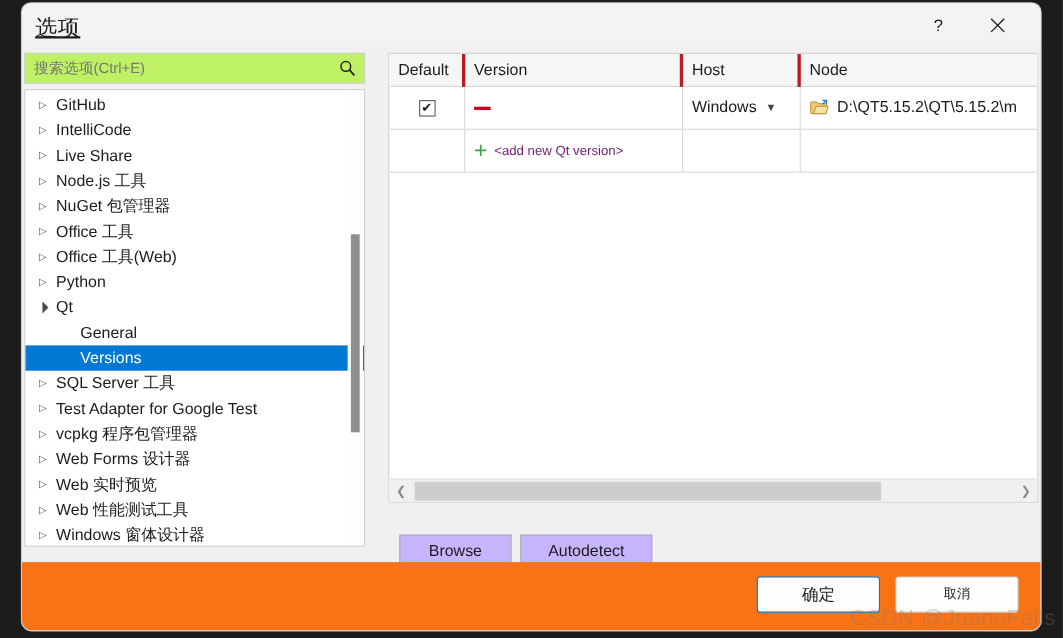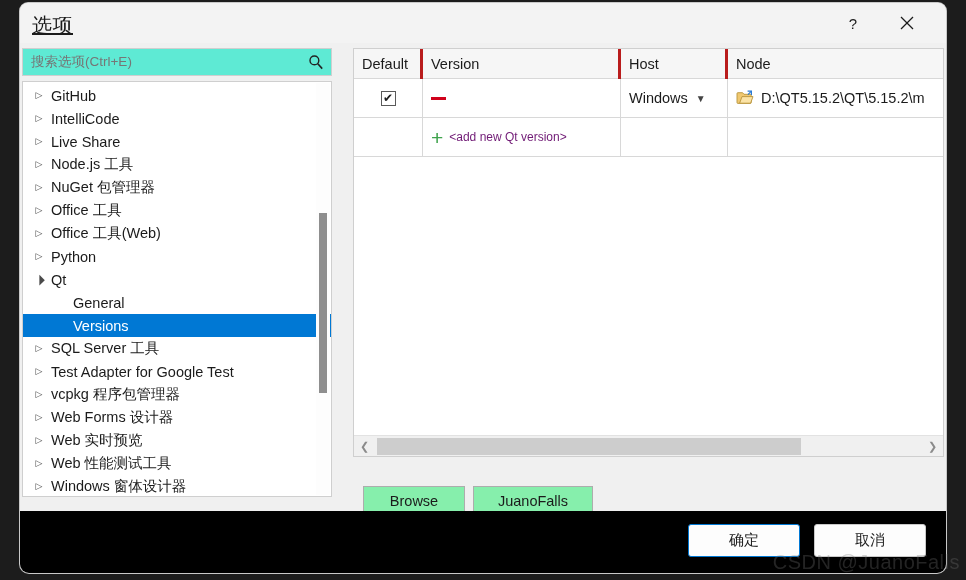--- a/index.html
+++ b/index.html
@@ -46,21 +46,21 @@
     cursor: default;
   }
   .tb-btn.help  { right: 70px; font-size: 15px; }
   .tb-btn.close { right: 16px; }
   .tb-btn.close svg { display: block; }
 
   
   .searchbox {
     position: absolute; left: 2px; top: 45px;
     width: 310px; height: 28px;
-    background: #5eead4;
+    background: #bef264;
     border: 1px solid #cfcfcf;
     display: flex; align-items: center;
   }
   .search-ph {
     font-size: 13.5px; color: #767676;
     margin-left: 8px; flex: 1;
     white-space: nowrap; overflow: hidden;
   }
   .search-icon { margin-right: 7px; color: #333; display: flex; }
 
@@ -196,53 +196,53 @@
   .register-row {
     position: absolute; left: 333px; top: 462px;
     width: 612px; height: 32px;
     display: flex; align-items: center;
   }
   .register-label {
     font-size: 14.5px; color: #1b1b1b; white-space: nowrap;
   }
   .btn {
     height: 31px;
-    background: #86efac;
+    background: #c4b5fd;
     border: 1px solid #adadad;
     font-size: 14.5px; color: #1b1b1b;
     display: flex; align-items: center; justify-content: center;
     cursor: default;
     font-family: "Liberation Sans", sans-serif;
     margin-top: 40px;
   }
   .btn-browse { width: 102px; margin-left: 10px; }
   .btn-autodetect { width: 120px; margin-left: 8px; }
 
   
   .footer {
     position: absolute; left: 0; bottom: 0;
     width: 926px; height: 62px;
-    background: #000000;
+    background: #f97316;
   }
   .btn-ok {
     position: absolute; right: 146px; top: 13px;
     width: 112px; height: 33px;
     background: #fdfdfd;
     border: 1px solid #0078d4;
     border-radius: 3px;
     font-size: 15px; color: #1b1b1b;
     display: flex; align-items: center; justify-content: center;
   }
   .btn-cancel {
     position: absolute; right: 20px; top: 13px;
     width: 112px; height: 33px;
     background: #fdfdfd;
     border: 1px solid #c9c9c9;
     border-radius: 3px;
-    font-size: 15px; color: #1b1b1b;
+    font-size: 12px; color: #1b1b1b;
     display: flex; align-items: center; justify-content: center;
   }
 
   
   .watermark {
     position: absolute; right: 6px; bottom: 6px;
     font-size: 20px;
     color: rgba(120,120,120,0.30);
     letter-spacing: .5px;
     pointer-events: none;
@@ -411,21 +411,21 @@
 
       <div class="grid-hscroll">
         <div class="hs-arrow left">❮</div>
         <div class="hs-thumb"></div>
         <div class="hs-arrow right">❯</div>
       </div>
     </div>
 
     <div class="register-row">
       <div class="btn btn-browse">Browse</div>
-      <div class="btn btn-autodetect">JuanoFalls</div>
+      <div class="btn btn-autodetect">Autodetect</div>
     </div>
 
     <div class="footer">
       <div class="btn-ok">确定</div>
       <div class="btn-cancel">取消</div>
     </div>
 
   </div>
 
   <div class="watermark">CSDN @JuanoFalls</div>

